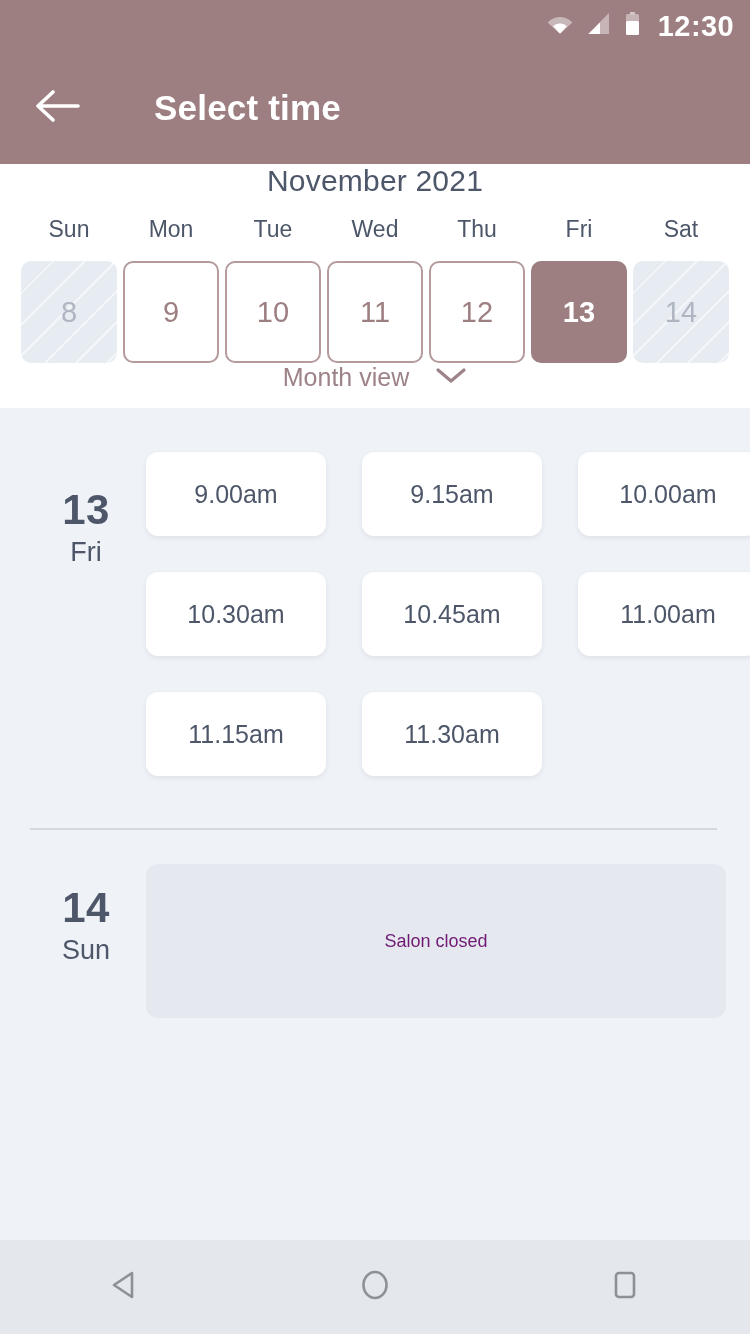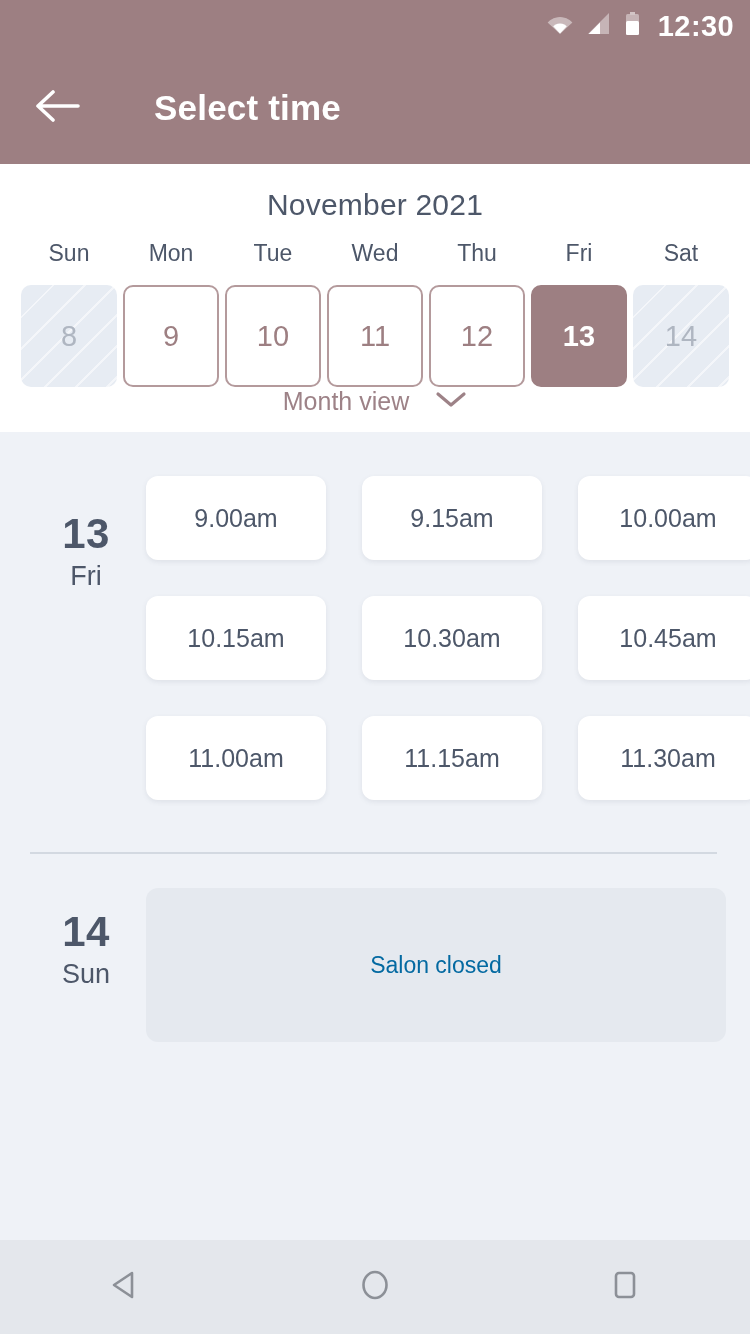--- a/index.html
+++ b/index.html
@@ -65,21 +65,20 @@
     color: #FFFFFF;
     font-size: 35px;
     font-weight: bold;
     margin-left: 68px;
     letter-spacing: 0.2px;
   }
 
   
   .calendar-panel {
     background: #FFFFFF;
-    padding-top: 24px;
     padding-bottom: 16px;
     flex: none;
   }
   .month-title {
     text-align: center;
     color: #4D5769;
     font-size: 30px;
     letter-spacing: 0.2px;
     padding-bottom: 18px;
   }
@@ -211,22 +210,22 @@
   }
   .closed-box {
     margin-left: 10px;
     width: 580px;
     height: 154px;
     background: #E5E9EF;
     border-radius: 12px;
     display: flex;
     align-items: center;
     justify-content: center;
-    color: #0369a1;
-    font-size: 23px;
+    color: #701a75;
+    font-size: 18px;
   }
 
   
   .nav-bar {
     height: 94px;
     background: #E4E7EC;
     display: flex;
     align-items: center;
     justify-content: space-around;
     flex: none;
@@ -317,21 +316,20 @@
 
     <div class="day-group">
       <div class="day-label">
         <div class="day-label-num">13</div>
         <div class="day-label-dow">Fri</div>
       </div>
       <div class="slots-grid">
         <div class="slot">9.00am</div>
         <div class="slot">9.15am</div>
         <div class="slot">10.00am</div>
-        <div class="slot">10.15am</div>
         <div class="slot">10.30am</div>
         <div class="slot">10.45am</div>
         <div class="slot">11.00am</div>
         <div class="slot">11.15am</div>
         <div class="slot">11.30am</div>
       </div>
     </div>
 
     <div class="divider"></div>
 

